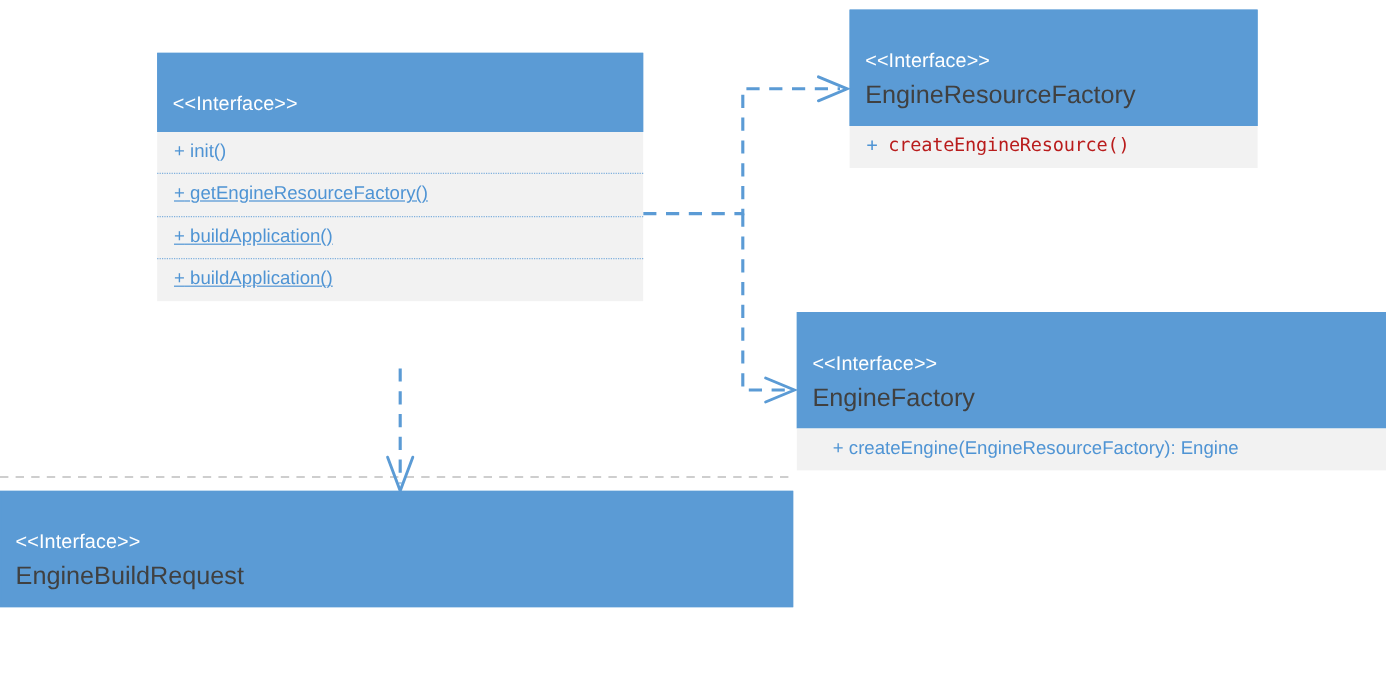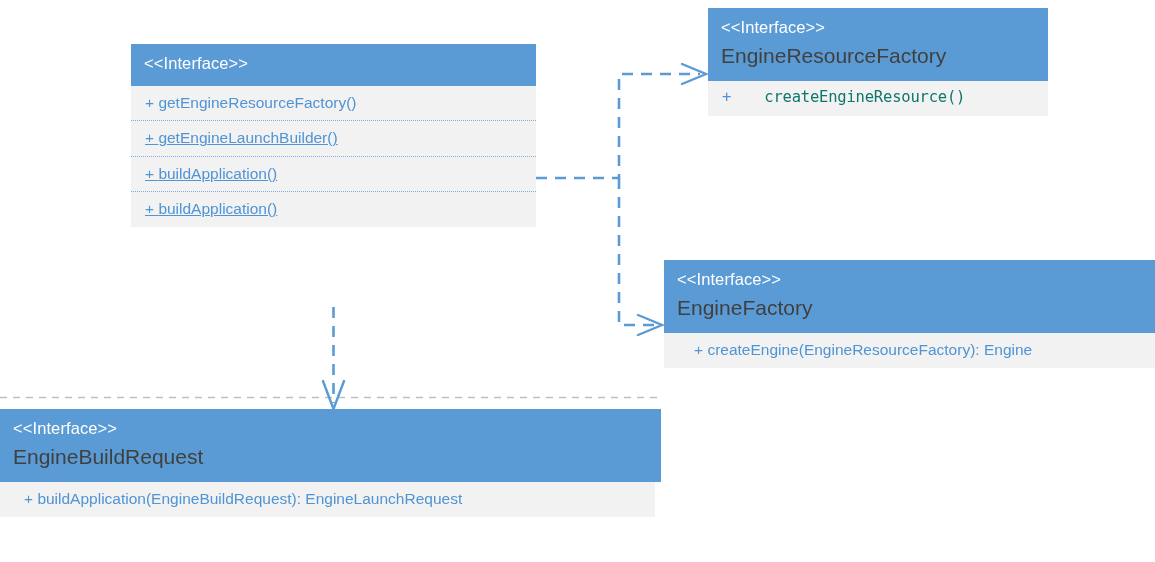--- a/index.html
+++ b/index.html
@@ -29,20 +29,21 @@
     box-sizing: border-box;
     padding: 7px 12px 9px 12px;
     border: 1px solid #5b9bd5;
   }
   .uml-stereotype {
     font-size: 16.5px;
     line-height: 1.45;
     letter-spacing: 0.1px;
     color: #ffffff;
     white-space: nowrap;
+    margin-top: 24px;
   }
   .uml-name {
     font-size: 21px;
     line-height: 1.45;
     color: #404040;
     white-space: nowrap;
     padding-top: 1px;
   }
   .uml-body {
     background: #f2f2f2;
@@ -62,22 +63,21 @@
   }
   .uml-member .sign {
     color: #4f94d4;
   }
   .uml-member.mono {
     font-family: "DejaVu Sans Mono", monospace;
     font-size: 15.5px;
     letter-spacing: -0.2px;
   }
   .uml-member.mono .mono-text {
-    color: #0f766e;
-    margin-left: 24px;
+    color: #b91c1c;
   }
 
   
   .conn-svg {
     position: absolute;
     left: 0;
     top: 0;
     width: 1155px;
     height: 562px;
     pointer-events: none;
@@ -108,25 +108,25 @@
     </g>
   </svg>
 
   <div class="uml-box" id="box-engine-plugin" style="left:131px; top:44px; width:405px;">
     <div class="uml-header">
       <div class="uml-stereotype">&lt;&lt;Interface&gt;&gt;</div>
     </div>
     <div class="uml-body">
       <div class="uml-member">
         <span class="sign">+</span>
-        <span>getEngineResourceFactory()</span>
+        <span>init()</span>
       </div>
       <div class="uml-member">
         <span class="sign">+</span>
-        <span>getEngineLaunchBuilder()</span>
+        <span>getEngineResourceFactory()</span>
       </div>
       <div class="uml-member">
         <span class="sign">+</span>
         <span>buildApplication()</span>
       </div>
       <div class="uml-member">
         <span class="sign">+</span>
         <span>buildApplication()</span>
       </div>
     </div>
@@ -156,21 +156,15 @@
         <span>createEngine(EngineResourceFactory): Engine</span>
       </div>
     </div>
   </div>
 
   <div class="uml-box" id="box-engine-launch-builder" style="left:0px; top:409px; width:661px;">
     <div class="uml-header">
       <div class="uml-stereotype">&lt;&lt;Interface&gt;&gt;</div>
       <div class="uml-name">EngineBuildRequest</div>
     </div>
-    <div class="uml-body" style="width:655px;">
-      <div class="uml-member" style="padding-left:24px;">
-        <span class="sign">+</span>
-        <span>buildApplication(EngineBuildRequest): EngineLaunchRequest</span>
-      </div>
-    </div>
   </div>
 
 </div>
 
 </body></html>

